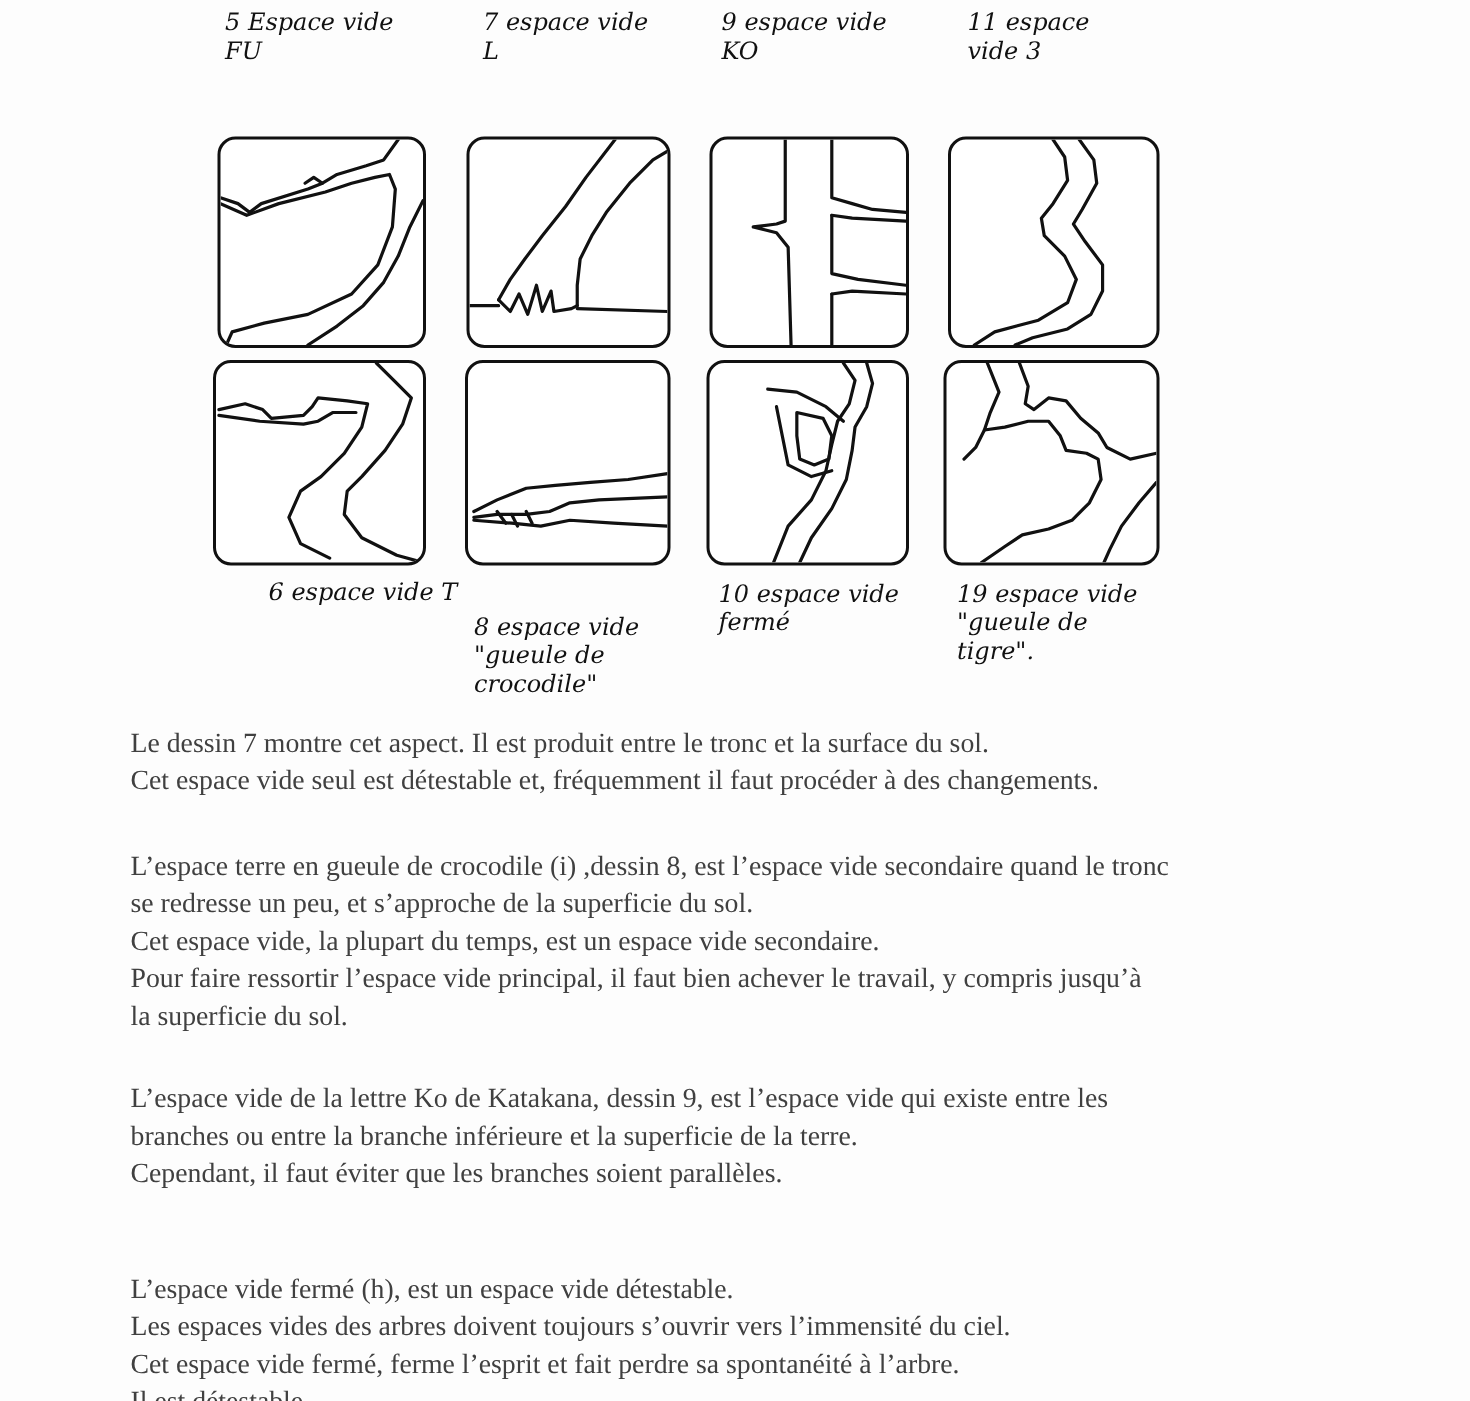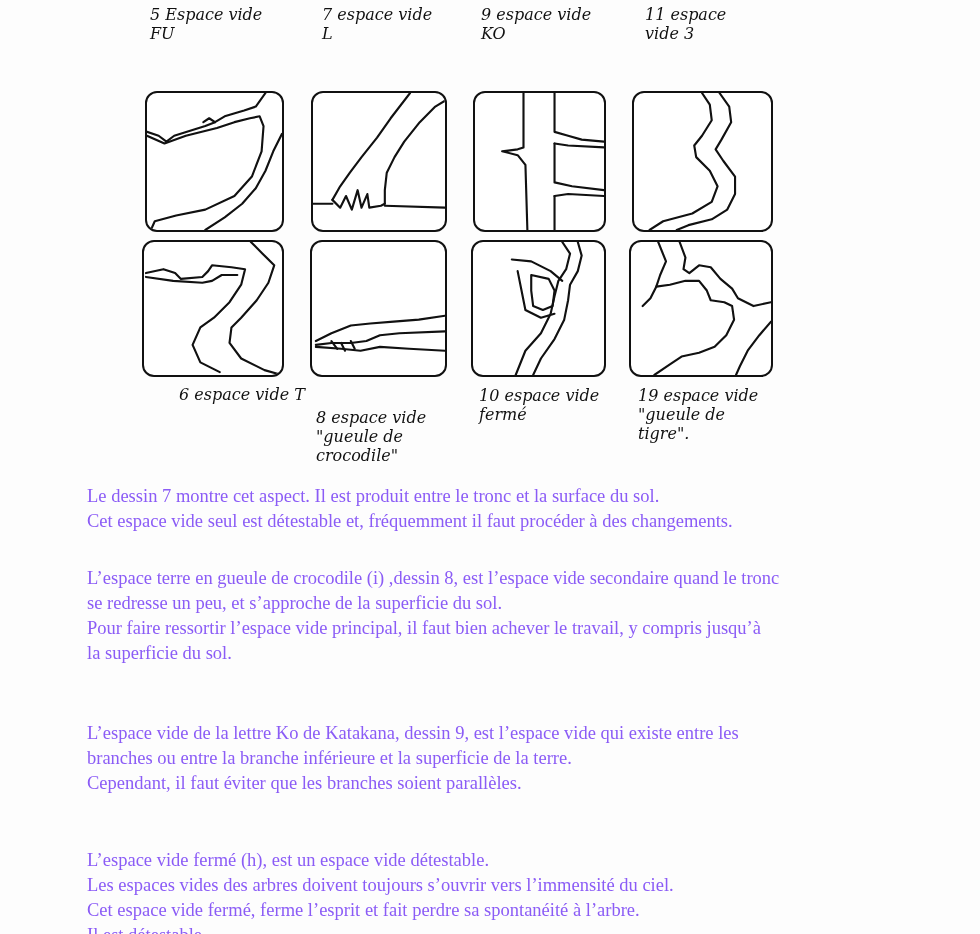--- a/index.html
+++ b/index.html
@@ -27,21 +27,21 @@
   }
   .box svg { position: absolute; left: 0; top: 0; width: 100%; height: 100%; }
   .box svg path, .box svg line { fill: none; stroke: #111; stroke-width: 2.2; stroke-linecap: round; stroke-linejoin: round; }
   .para {
     position: absolute;
     left: 87px;
     width: 820px;
     font-family: "Liberation Serif", serif;
     font-size: 18.5px;
     line-height: 25px;
-    color: #8b5cf6;
+    color: #404040;
   }
   .para .line { display: block; white-space: nowrap; }
 </style>
 </head>
 <body>
 
 <div class="cap" style="left:150px; top:5px; width:130px;">5 Espace vide
 FU</div>
 <div class="cap" style="left:322px; top:5px; width:130px;">7 espace vide
 L</div>
@@ -127,20 +127,21 @@
 tigre".</div>
 
 <div class="para" style="top:484px;">
   <span class="line">Le dessin 7 montre cet aspect. Il est produit entre le tronc et la surface du sol.</span>
   <span class="line">Cet espace vide seul est détestable et, fréquemment il faut procéder à des changements.</span>
 </div>
 
 <div class="para" style="top:566px;">
   <span class="line">L’espace terre en gueule de crocodile (i) ,dessin 8, est l’espace vide secondaire quand le tronc</span>
   <span class="line">se redresse un peu, et s’approche de la superficie du sol.</span>
+  <span class="line">Cet espace vide, la plupart du temps, est un espace vide secondaire.</span>
   <span class="line">Pour faire ressortir l’espace vide principal, il faut bien achever le travail, y compris jusqu’à</span>
   <span class="line">la superficie du sol.</span>
 </div>
 
 <div class="para" style="top:721px;">
   <span class="line">L’espace vide de la lettre Ko de Katakana, dessin 9, est l’espace vide qui existe entre les</span>
   <span class="line">branches ou entre la branche inférieure et la superficie de la terre.</span>
   <span class="line">Cependant, il faut éviter que les branches soient parallèles.</span>
 </div>
 

